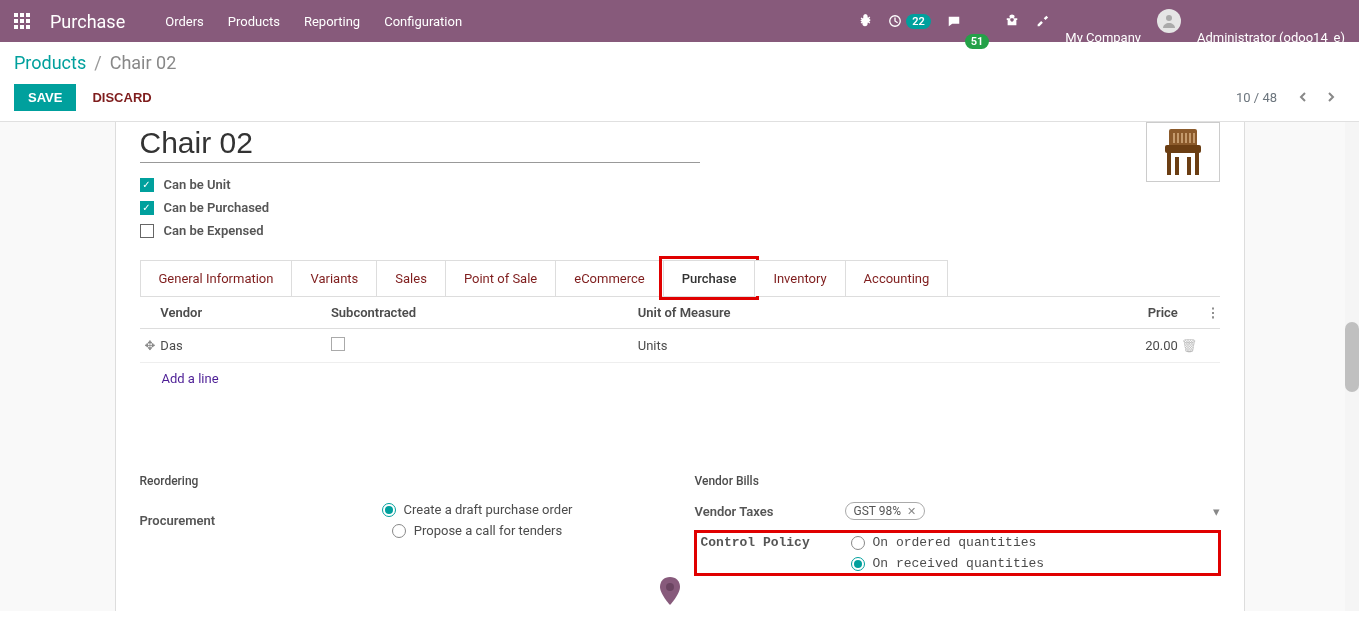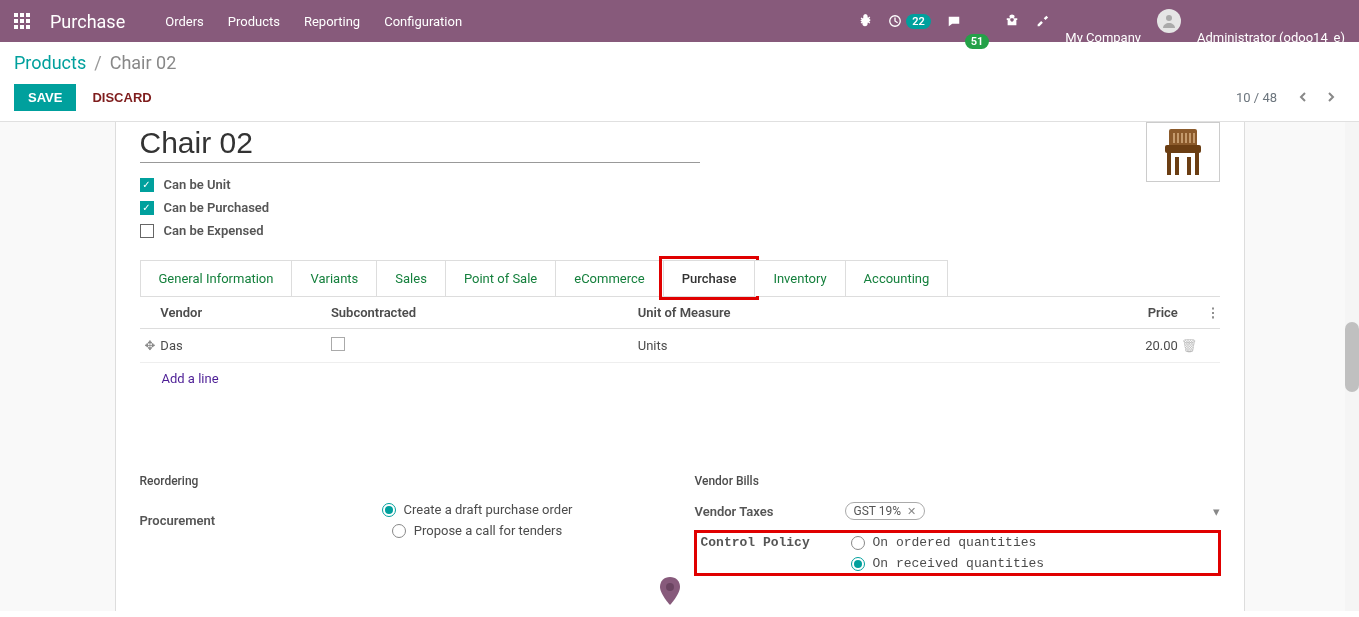--- a/index.html
+++ b/index.html
@@ -56,21 +56,21 @@
 
   .checks { margin-top: 14px; display: flex; flex-direction: column; gap: 8px; }
   .check-row { display: flex; align-items: center; gap: 10px; }
   .chk { width: 14px; height: 14px; border: 1px solid #666; display: inline-flex; align-items: center; justify-content: center; cursor: pointer; }
   .chk.checked { background: #00a09d; border-color: #00a09d; }
   .chk.checked::after { content: "✓"; color: #fff; font-size: 10px; line-height: 1; }
   .chk-label { font-size: 13px; font-weight: 600; color: #555; }
 
   
   .tabs { display: flex; border-bottom: 1px solid #ddd; margin-top: 22px; }
-  .tab { padding: 10px 18px; border: 1px solid #ddd; border-bottom: none; margin-right: -1px; background: #fff; color: #15803d; font-size: 13px; cursor: pointer; }
+  .tab { padding: 10px 18px; border: 1px solid #ddd; border-bottom: none; margin-right: -1px; background: #fff; color: #7f1d1d; font-size: 13px; cursor: pointer; }
   .tab.active { color: #333; font-weight: 500; }
   .tab-highlight { outline: 3px solid #e00000; outline-offset: 1px; }
 
   
   .vendor-table { width: 100%; margin-top: 0; }
   .vt-head { display: flex; align-items: center; padding: 8px 0; border-bottom: 1px solid #ddd; font-weight: 600; color: #4c4c4c; font-size: 13px; }
   .vt-row { display: flex; align-items: center; padding: 8px 0; border-bottom: 1px solid #eee; font-size: 13px; }
   .col-handle { width: 22px; text-align: center; color: #888; }
   .col-vendor { width: 180px; }
   .col-sub { width: 290px; }
@@ -281,21 +281,21 @@
           </div>
         </div>
       </div>
 
       <div class="group">
         <div class="group-title">Vendor Bills</div>
         <div class="field-row">
           <div class="field-label">Vendor Taxes</div>
           <div class="field-val tax-wrap">
             <span class="tag">
-              <span>GST 19%</span>
+              <span>GST 98%</span>
               <span class="tag-x">✕</span>
             </span>
             <span class="dd-caret">▾</span>
           </div>
         </div>
         <div class="red-box">
           <div class="field-row" style="margin-bottom:6px;">
             <div class="field-label">Control Policy</div>
             <div class="field-val">
               <div class="radio">

